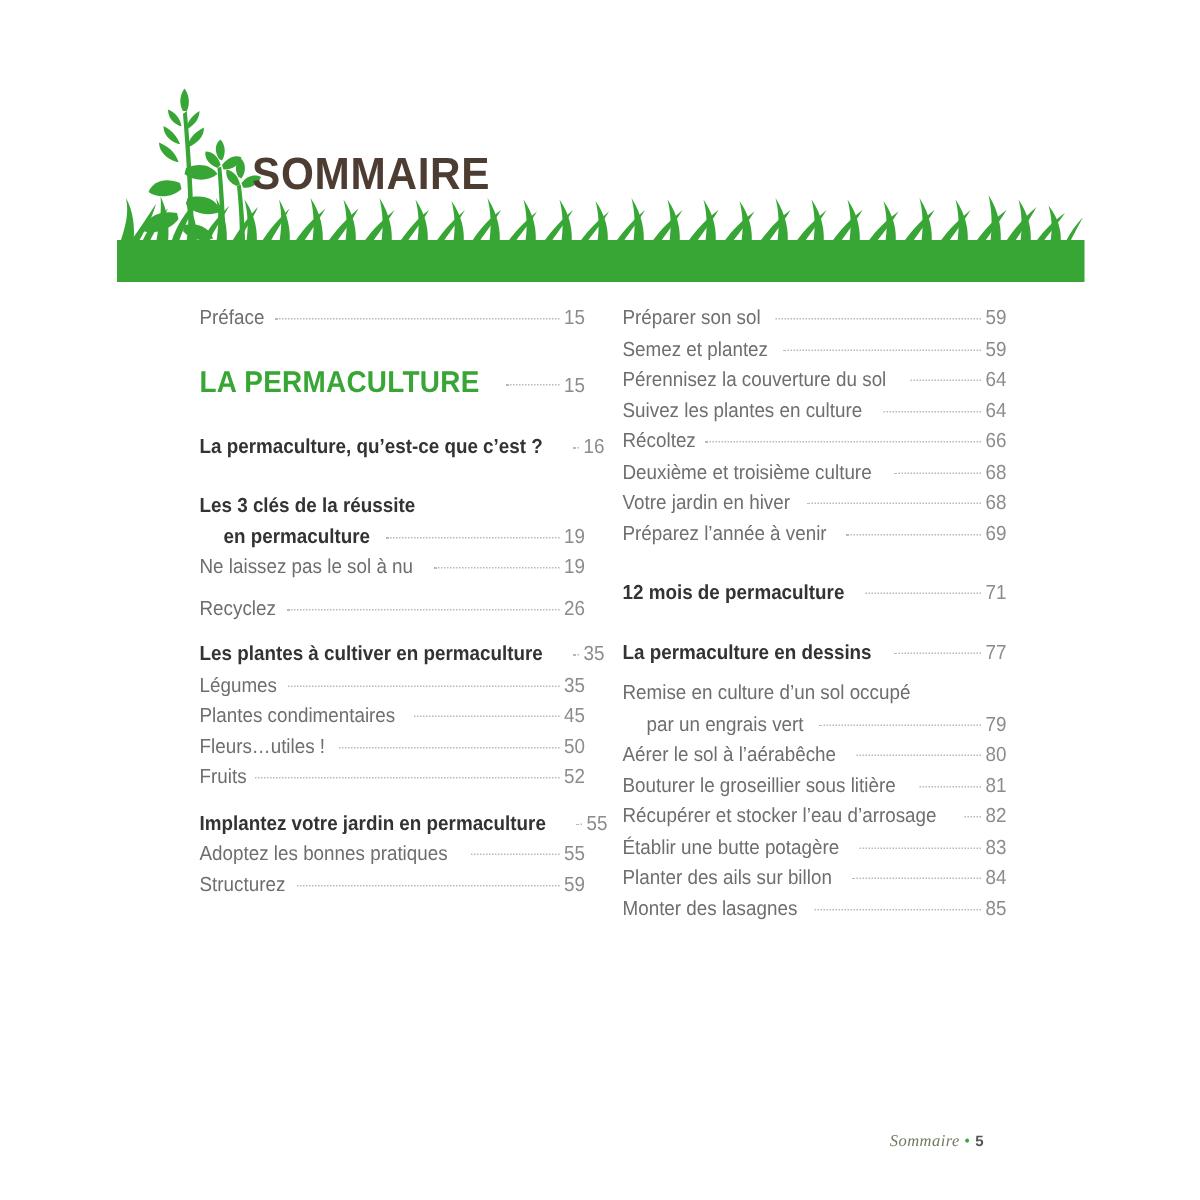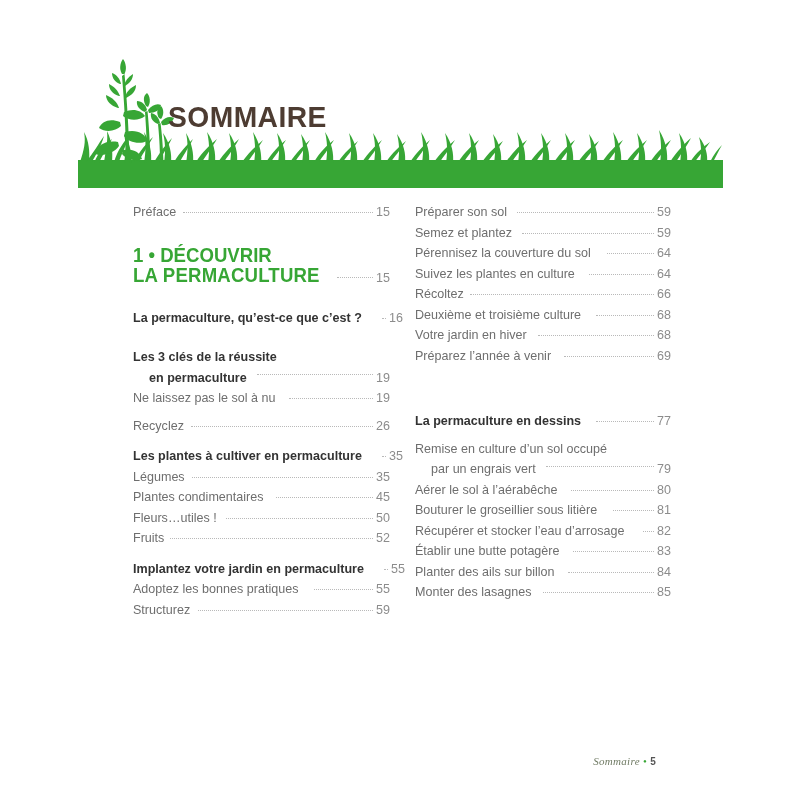--- a/index.html
+++ b/index.html
@@ -95,21 +95,21 @@
     color: #37a635;
     font-weight: bold;
     font-size: 20px;
     letter-spacing: 0.2px;
   }
   .lvl-part .pagenum { color: #8c8c8c; font-size: 13.5px; }
   .lvl-part .leader { top: -4px; }
 
   .lvl-green .label { color: #37a635; font-weight: bold; font-size: 20px; }
 
-  .entry.indent { margin-left: 16px; width: 241px; align-items: center; }
+  .entry.indent { margin-left: 16px; width: 241px; }
   .entry.noleader .leader { border-bottom: none; }
   .spacer-m { height: 17px; }
   .spacer-l { height: 26px; }
 
   .row-gap { height: 7px; }
 
   em.italic { font-style: italic; }
 
   
   #footer {
@@ -233,25 +233,20 @@
   </div>
 
   <div id="columns">
     <div class="column" id="col-left">
         <div class="entry lvl-plain">
           <span class="label">Préface</span>
           <span class="leader"></span>
           <span class="pagenum">15</span>
         </div>
         <div class="spacer-l"></div>
-        <div class="entry lvl-green noleader">
-          <span class="label">1 • DÉCOUVRIR</span>
-          <span class="leader"></span>
-          <span class="pagenum"></span>
-        </div>
         <div class="entry lvl-part">
           <span class="label">LA PERMACULTURE</span>
           <span class="leader"></span>
           <span class="pagenum">15</span>
         </div>
         <div class="spacer-l"></div>
         <div class="entry lvl-bold">
           <span class="label">La permaculture, qu’est-ce que c’est ?</span>
           <span class="leader"></span>
           <span class="pagenum">16</span>
@@ -373,20 +368,25 @@
           <span class="leader"></span>
           <span class="pagenum">68</span>
         </div>
         <div class="row-gap"></div>
         <div class="entry lvl-plain">
           <span class="label">Préparez l’année à venir</span>
           <span class="leader"></span>
           <span class="pagenum">69</span>
         </div>
         <div class="spacer-l"></div>
+        <div class="entry lvl-bold">
+          <span class="label">12 mois de permaculture</span>
+          <span class="leader"></span>
+          <span class="pagenum">71</span>
+        </div>
         <div class="spacer-l"></div>
         <div class="entry lvl-bold">
           <span class="label">La permaculture en dessins</span>
           <span class="leader"></span>
           <span class="pagenum">77</span>
         </div>
         <div class="row-gap"></div>
         <div class="row-gap"></div>
         <div class="entry lvl-plain noleader">
           <span class="label">Remise en culture d’un sol occupé</span>

